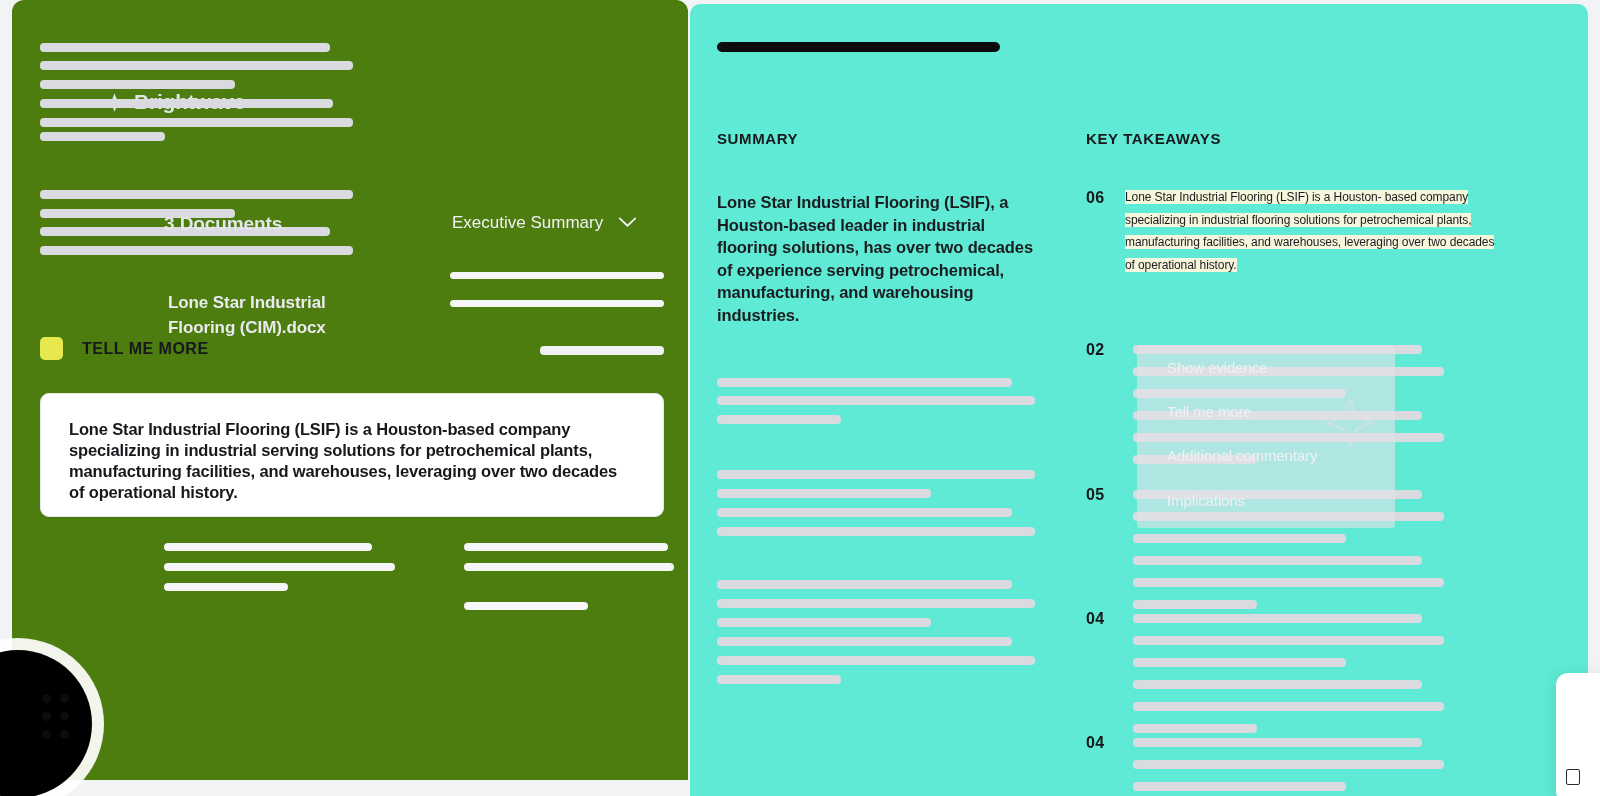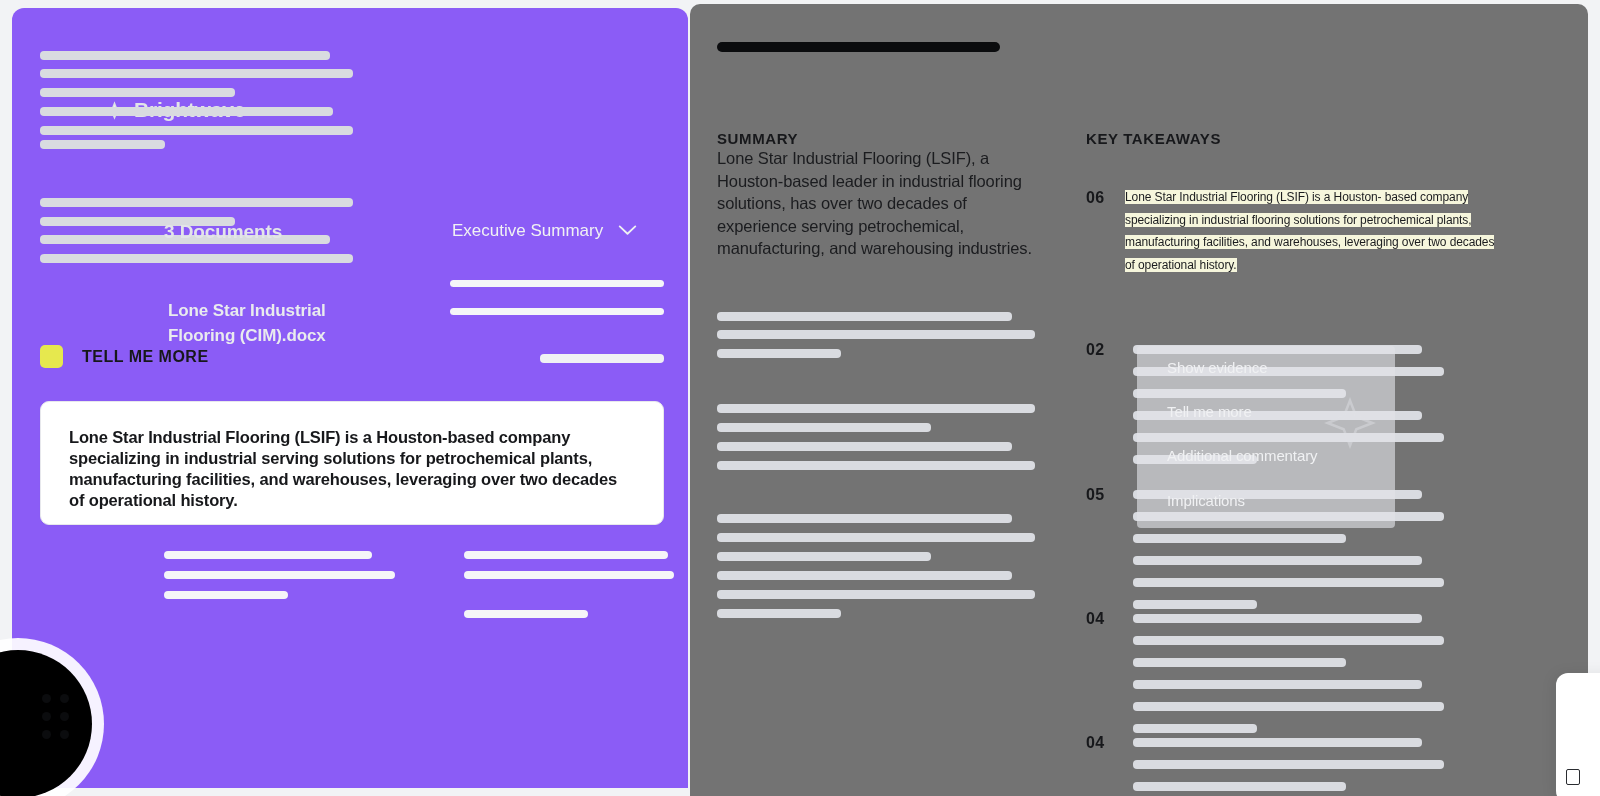--- a/index.html
+++ b/index.html
@@ -18,24 +18,24 @@
     width: 1600px;
     height: 796px;
     background: #f2f3f5;
     overflow: hidden;
   }
 
   
   .left-panel {
     position: absolute;
     left: 12px;
-    top: 8px;
+    top: 0;
     width: 676px;
     height: 780px;
-    background: #8b5cf6;
+    background: #4d7c0f;
     border-radius: 12px 12px 0 0;
     overflow: hidden;
   }
 
   .left-inner {
     position: relative;
     width: 100%;
     height: 100%;
     padding: 0;
   }
@@ -147,21 +147,21 @@
     letter-spacing: -0.15px;
   }
 
   
   .right-panel {
     position: absolute;
     left: 690px;
     top: 4px;
     width: 898px;
     height: 792px;
-    background: #737373;
+    background: #5eead4;
     border-radius: 10px 10px 0 0;
     overflow: hidden;
   }
 
   .title-bar {
     position: absolute;
     left: 27px;
     top: 38px;
     width: 283px;
     height: 10px;
@@ -183,24 +183,26 @@
   }
 
   .sec-label {
     font-size: 15px;
     font-weight: 700;
     letter-spacing: 0.6px;
     color: #17181b;
   }
 
   .summary-body {
+    margin-top: 44px;
     font-size: 16.5px;
     line-height: 22.5px;
     color: #1b1c1f;
     letter-spacing: -0.1px;
+    font-weight: bold;
   }
 
   .summary-sk { position: relative; margin-top: 52px; height: 420px; }
   .tk-num {
     position: absolute;
     font-size: 16px;
     font-weight: 700;
     letter-spacing: 0.4px;
     color: #17181b;
   }

